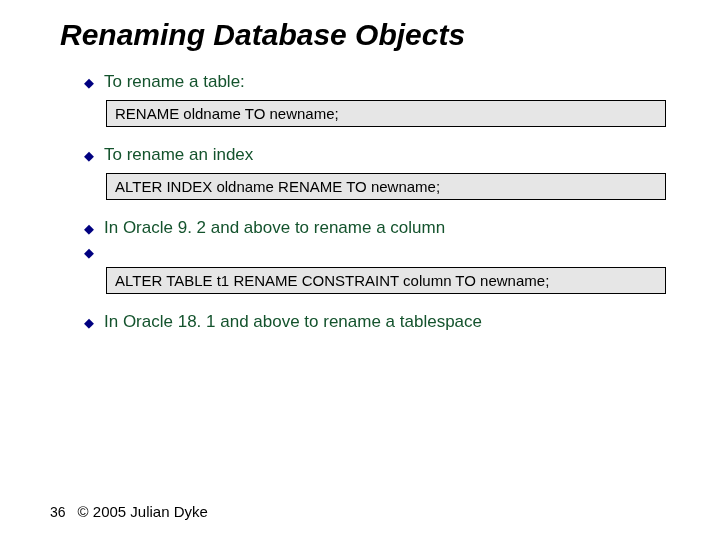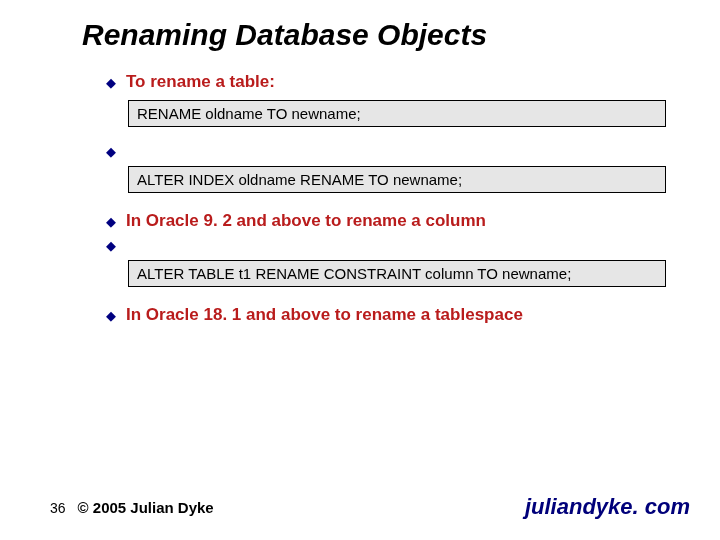--- a/index.html
+++ b/index.html
@@ -5,21 +5,21 @@
   * { margin: 0; padding: 0; box-sizing: border-box; }
   body {
     width: 720px;
     height: 540px;
     background: #fff;
     font-family: Arial, Helvetica, sans-serif;
     position: relative;
     overflow: hidden;
   }
   .slide {
-    padding: 18px 44px 0 60px;
+    padding: 18px 44px 0 38px;
   }
   .title {
     font-size: 30px;
     font-weight: bold;
     font-style: italic;
     color: #000;
     margin-left: 22px;
     margin-bottom: 20px;
   }
   .item {
@@ -32,22 +32,22 @@
     margin-bottom: 8px;
   }
   .bullet {
     font-size: 13px;
     color: #000080;
     margin-right: 10px;
     line-height: 1;
   }
   .desc {
     font-size: 17px;
-    font-weight: bold;
-    color: #b91c1c;
+    font-weight: normal;
+    color: #14532d;
   }
   .code {
     margin-left: 22px;
     margin-right: 10px;
     background: #e6e6e6;
     border: 1px solid #000;
     padding: 4px 8px;
     font-size: 15px;
     font-family: Arial, Helvetica, sans-serif;
     color: #000;
@@ -65,21 +65,21 @@
     justify-content: space-between;
   }
   .pagenum {
     font-size: 14px;
     color: #000;
     margin-right: 12px;
     margin-left: 32px;
   }
   .copyright {
     font-size: 15px;
-    font-weight: bold;
+    font-weight: normal;
     color: #000;
   }
   .left-foot {
     display: flex;
     align-items: baseline;
   }
   .site {
     font-size: 22px;
     font-weight: bold;
     font-style: italic;
@@ -96,20 +96,21 @@
     <div class="row">
       <span class="bullet">◆</span>
       <span class="desc">To rename a table:</span>
     </div>
     <div class="code">RENAME oldname TO newname;</div>
   </div>
 
   <div class="item">
     <div class="row">
       <span class="bullet">◆</span>
+      <span class="desc">To rename an index</span>
     </div>
     <div class="code">ALTER INDEX oldname RENAME TO newname;</div>
   </div>
 
   <div class="item">
     <div class="row">
       <span class="bullet">◆</span>
       <span class="desc">In Oracle 9. 2 and above to rename a column</span>
     </div>
   </div>
@@ -127,14 +128,13 @@
       <span class="desc">In Oracle 18. 1 and above to rename a tablespace</span>
     </div>
   </div>
 </div>
 
 <div class="footer">
   <div class="left-foot">
     <span class="pagenum">36</span>
     <span class="copyright">© 2005 Julian Dyke</span>
   </div>
-  <span class="site">juliandyke. com</span>
 </div>
 
 </body></html>

